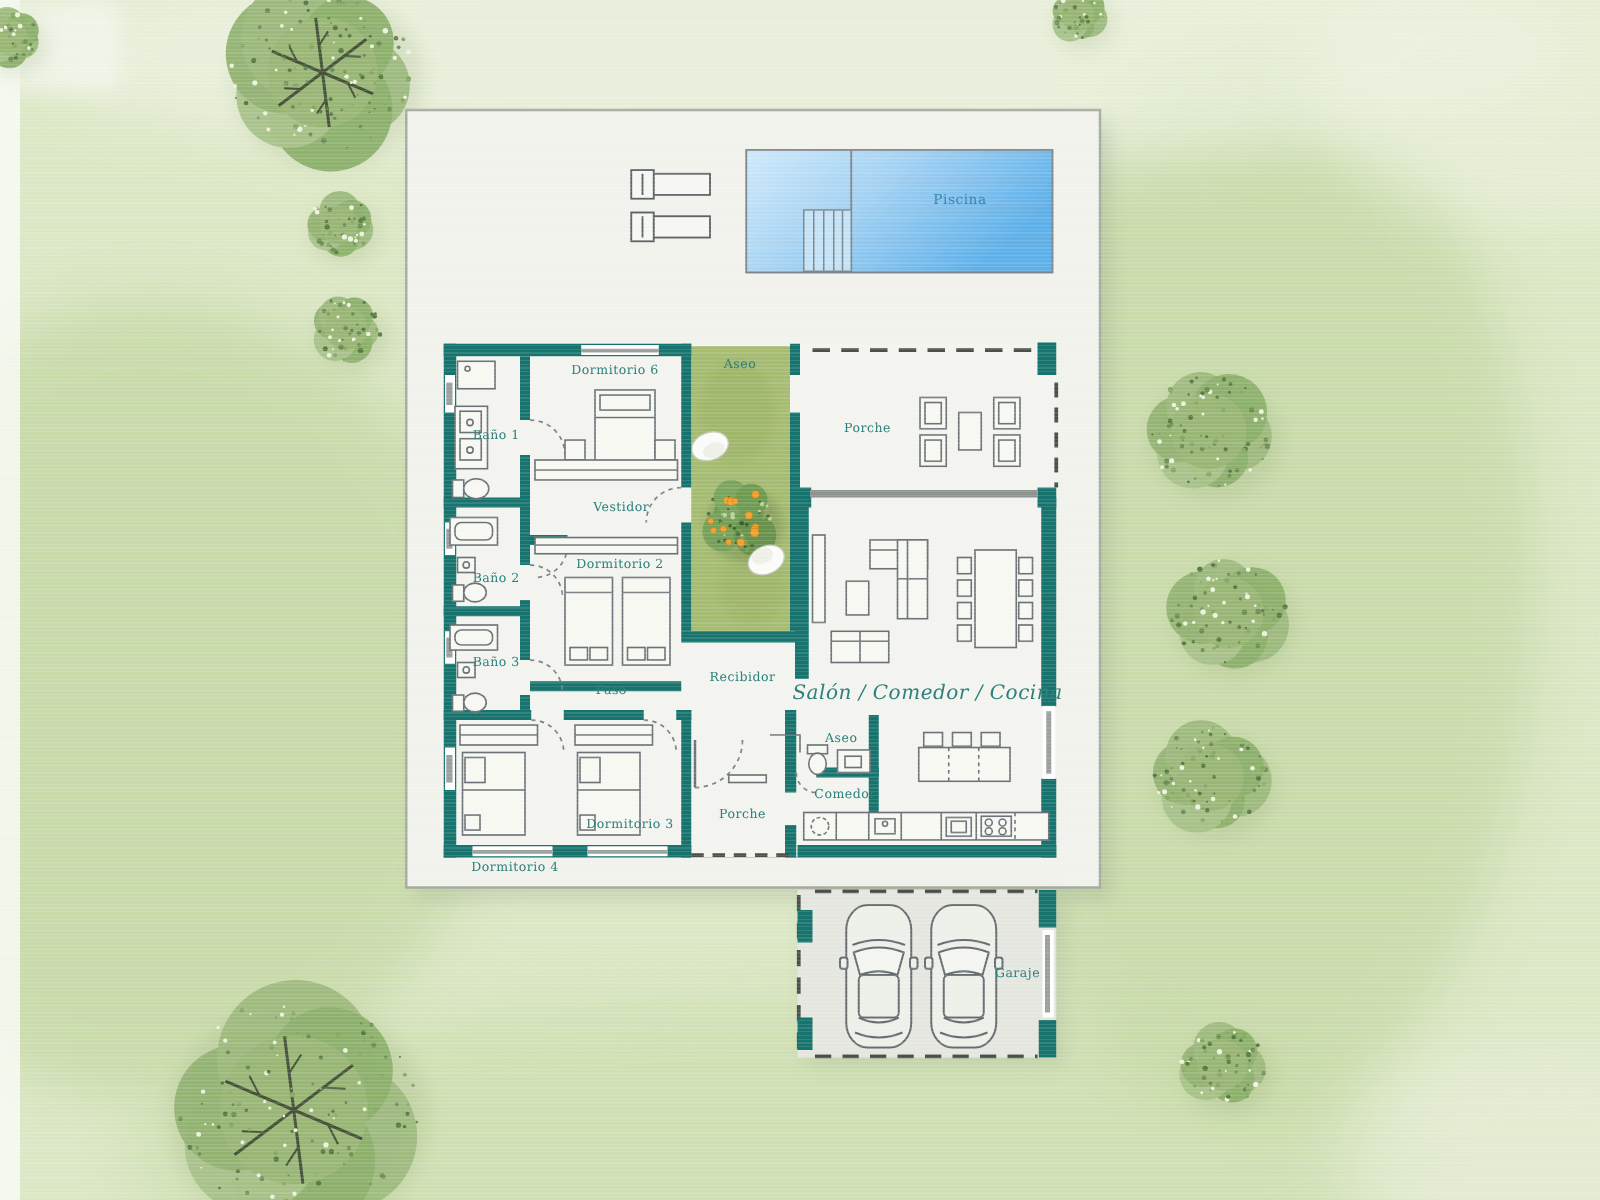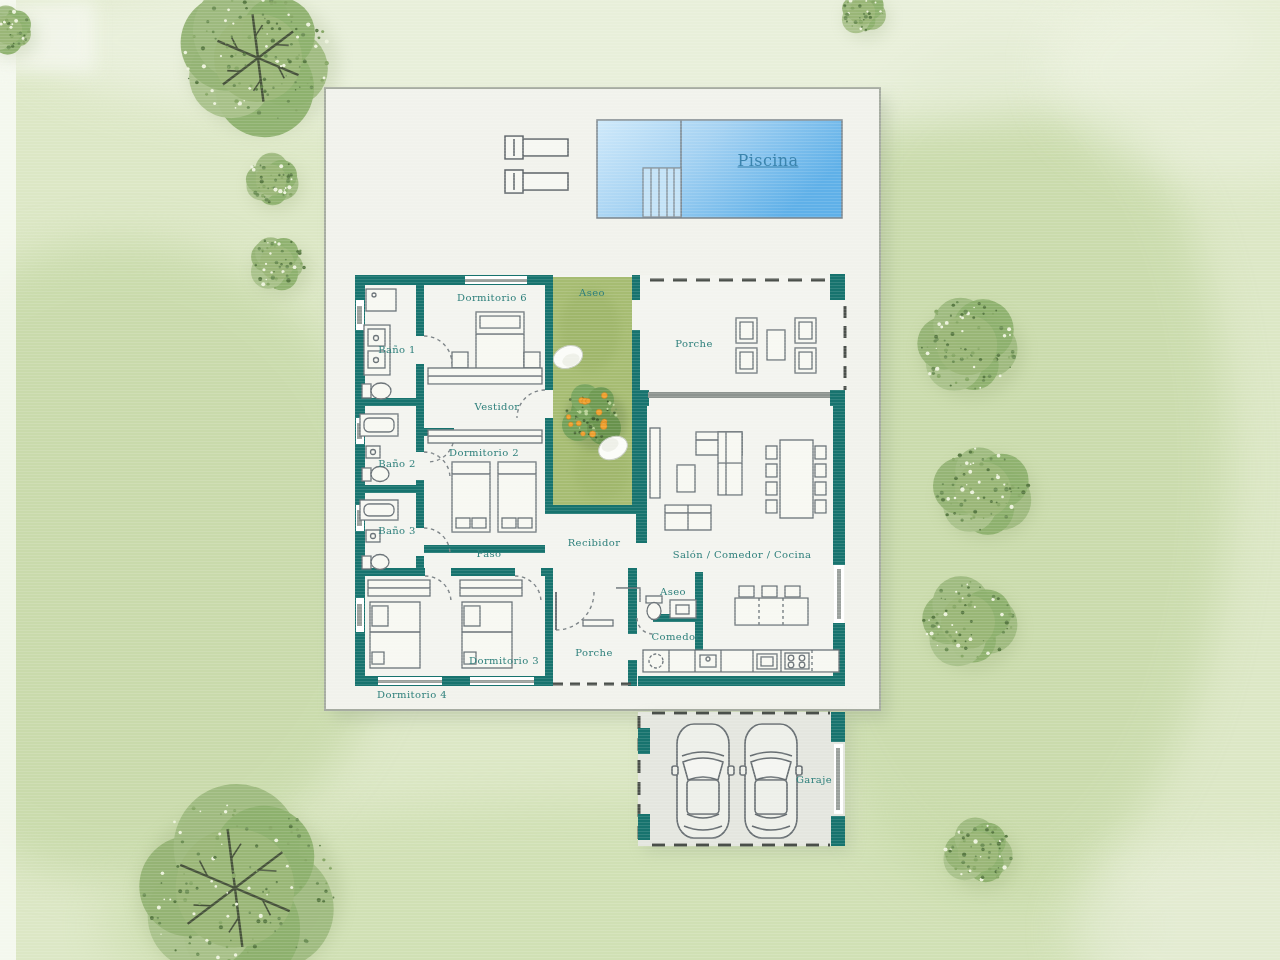--- a/index.html
+++ b/index.html
@@ -4,22 +4,22 @@
 <style>
   html,body{margin:0;padding:0;background:#dce7c5;}
   .scene{position:relative;width:1280px;height:960px;overflow:hidden;
          font-family:"DejaVu Serif", serif;}
   .scene svg{position:absolute;left:0;top:0;}
   .texture{position:absolute;left:0;top:0;width:1280px;height:960px;pointer-events:none;
     background:repeating-linear-gradient(180deg, rgba(255,255,255,.12) 0 1px, rgba(0,0,0,0) 1px 3px);}
   .labels{position:absolute;left:0;top:0;width:1280px;height:960px;pointer-events:none;}
   .room-label{position:absolute;transform:translate(-50%,-50%);
     font-size:10px;letter-spacing:.4px;color:var(--label,#2f807c);white-space:nowrap;}
-  .room-label.big{font-size:10px;}
-  .room-label.pool{color:var(--pool_label,#3b84ad);font-size:16px;text-decoration:underline;}
+  .room-label.big{font-size:16px;font-style:italic;}
+  .room-label.pool{color:var(--pool_label,#3b84ad);font-size:11px;}
 </style>
 </head>
 <body>
 
 <div class="scene">
 <svg width="1280" height="960" viewBox="0 0 1280 960">
   <defs>
     <linearGradient id="poolGrad" x1="0" y1="0" x2="1" y2="0.45">
       <stop offset="0" stop-color="var(--pool_light,#cfe9fa)"></stop>
       <stop offset="0.45" stop-color="#a5d2f2"></stop>
@@ -1233,21 +1233,21 @@
 
 <div class="texture"></div>
 
 <div class="labels">
   <span class="room-label pool" style="left:768px;top:160px">Piscina</span>
   <span class="room-label" style="left:592px;top:292px">Aseo</span>
   <span class="room-label" style="left:694px;top:343px">Porche</span>
   <span class="room-label" style="left:492px;top:297px">Dormitorio 6</span>
   <span class="room-label" style="left:397px;top:349px">Baño 1</span>
   <span class="room-label" style="left:497px;top:406px">Vestidor</span>
-  <span class="room-label" style="left:484px;top:452px">Dormitorio 2</span>
+  <span class="room-label" style="left:496px;top:452px">Dormitorio 2</span>
   <span class="room-label" style="left:397px;top:463px">Baño 2</span>
   <span class="room-label" style="left:397px;top:530px">Baño 3</span>
   <span class="room-label" style="left:489px;top:553px">Paso</span>
   <span class="room-label" style="left:594px;top:542px">Recibidor</span>
   <span class="room-label big" style="left:742px;top:554px">Salón / Comedor / Cocina</span>
   <span class="room-label" style="left:673px;top:591px">Aseo</span>
   <span class="room-label" style="left:676px;top:636px">Comedor</span>
   <span class="room-label" style="left:594px;top:652px">Porche</span>
   <span class="room-label" style="left:412px;top:694px">Dormitorio 4</span>
   <span class="room-label" style="left:504px;top:660px">Dormitorio 3</span>

